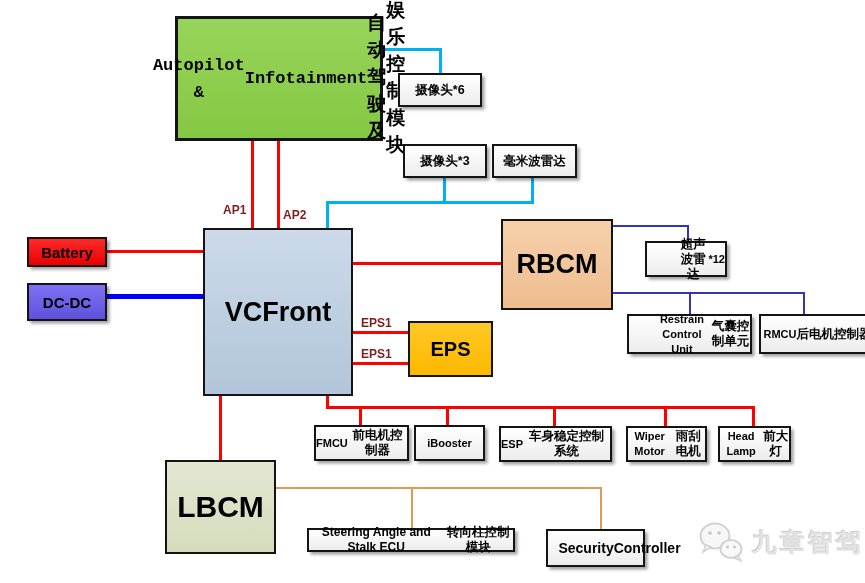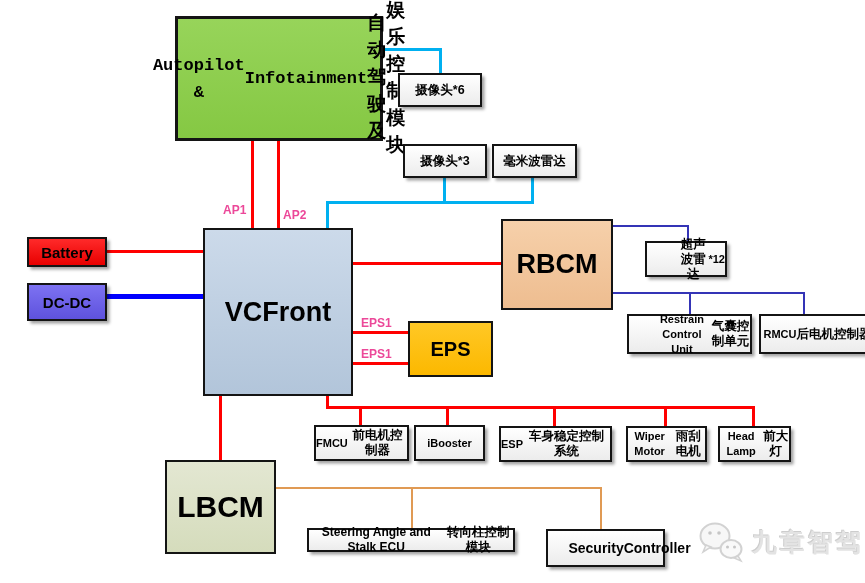--- a/index.html
+++ b/index.html
@@ -35,21 +35,21 @@
     font-family:"Liberation Mono","DejaVu Sans Mono",monospace;
     font-weight:bold;font-size:17px;line-height:27px;
   }
   .autopilot .cjk{font-size:19px;}
   .vcfront{background:linear-gradient(180deg,#ccdaea 0%,#b2c5da 100%);font-size:27px;font-weight:600;}
   .rbcm{background:linear-gradient(180deg,#f6d0aa 0%,#eebd90 100%);font-size:27px;font-weight:600;}
   .lbcm{background:linear-gradient(180deg,#e3e7d2 0%,#d5dcbc 100%);font-size:30px;font-weight:600;}
   .eps{background:linear-gradient(180deg,#ffc825 0%,#fcb800 100%);font-size:20px;font-weight:600;}
   .battery{background:linear-gradient(180deg,#ff2a2a 0%,#e80000 100%);font-size:15px;font-weight:600;}
   .dcdc{background:linear-gradient(180deg,#7d72f2 0%,#5e52dd 100%);font-size:15px;font-weight:600;}
-  .portlabel{position:absolute;font-size:12px;font-weight:bold;color:#ec4899;}
+  .portlabel{position:absolute;font-size:12px;font-weight:bold;color:#7f1d1d;}
   .security{font-size:14px;line-height:18px;}
   
   .watermark{
     position:absolute;left:698px;top:521px;display:flex;align-items:center;gap:8px;
   }
   .wm-text{
     font-size:25px;letter-spacing:3px;color:#e3e3e3;font-weight:bold;
     text-shadow:-1px -1px 0 #cdcdcd, 1px 1px 0 #ffffff;
   }
 </style>
@@ -175,21 +175,21 @@
 
   <div class="node lbcm" style="left:165px;top:460px;width:111px;height:94px;">
     <div>LBCM</div>
   </div>
 
   <div class="node small shadow" style="left:307px;top:528px;width:208px;height:24px;font-size:12px;">
     <div>Steering Angle and Stalk ECU</div>
     <div class="cjk">转向柱控制模块</div>
   </div>
 
-  <div class="node small shadow security" style="left:546px;top:529px;width:119px;height:38px;padding-left:48px;">
+  <div class="node small shadow security" style="left:546px;top:529px;width:99px;height:38px;padding-left:48px;">
     <div>Security</div>
     <div>Controller</div>
   </div>
 
   <div class="portlabel" style="left:223px;top:203px;">AP1</div>
   <div class="portlabel" style="left:283px;top:208px;">AP2</div>
   <div class="portlabel" style="left:361px;top:316px;">EPS1</div>
   <div class="portlabel" style="left:361px;top:347px;">EPS1</div>
 
   <div class="watermark">

